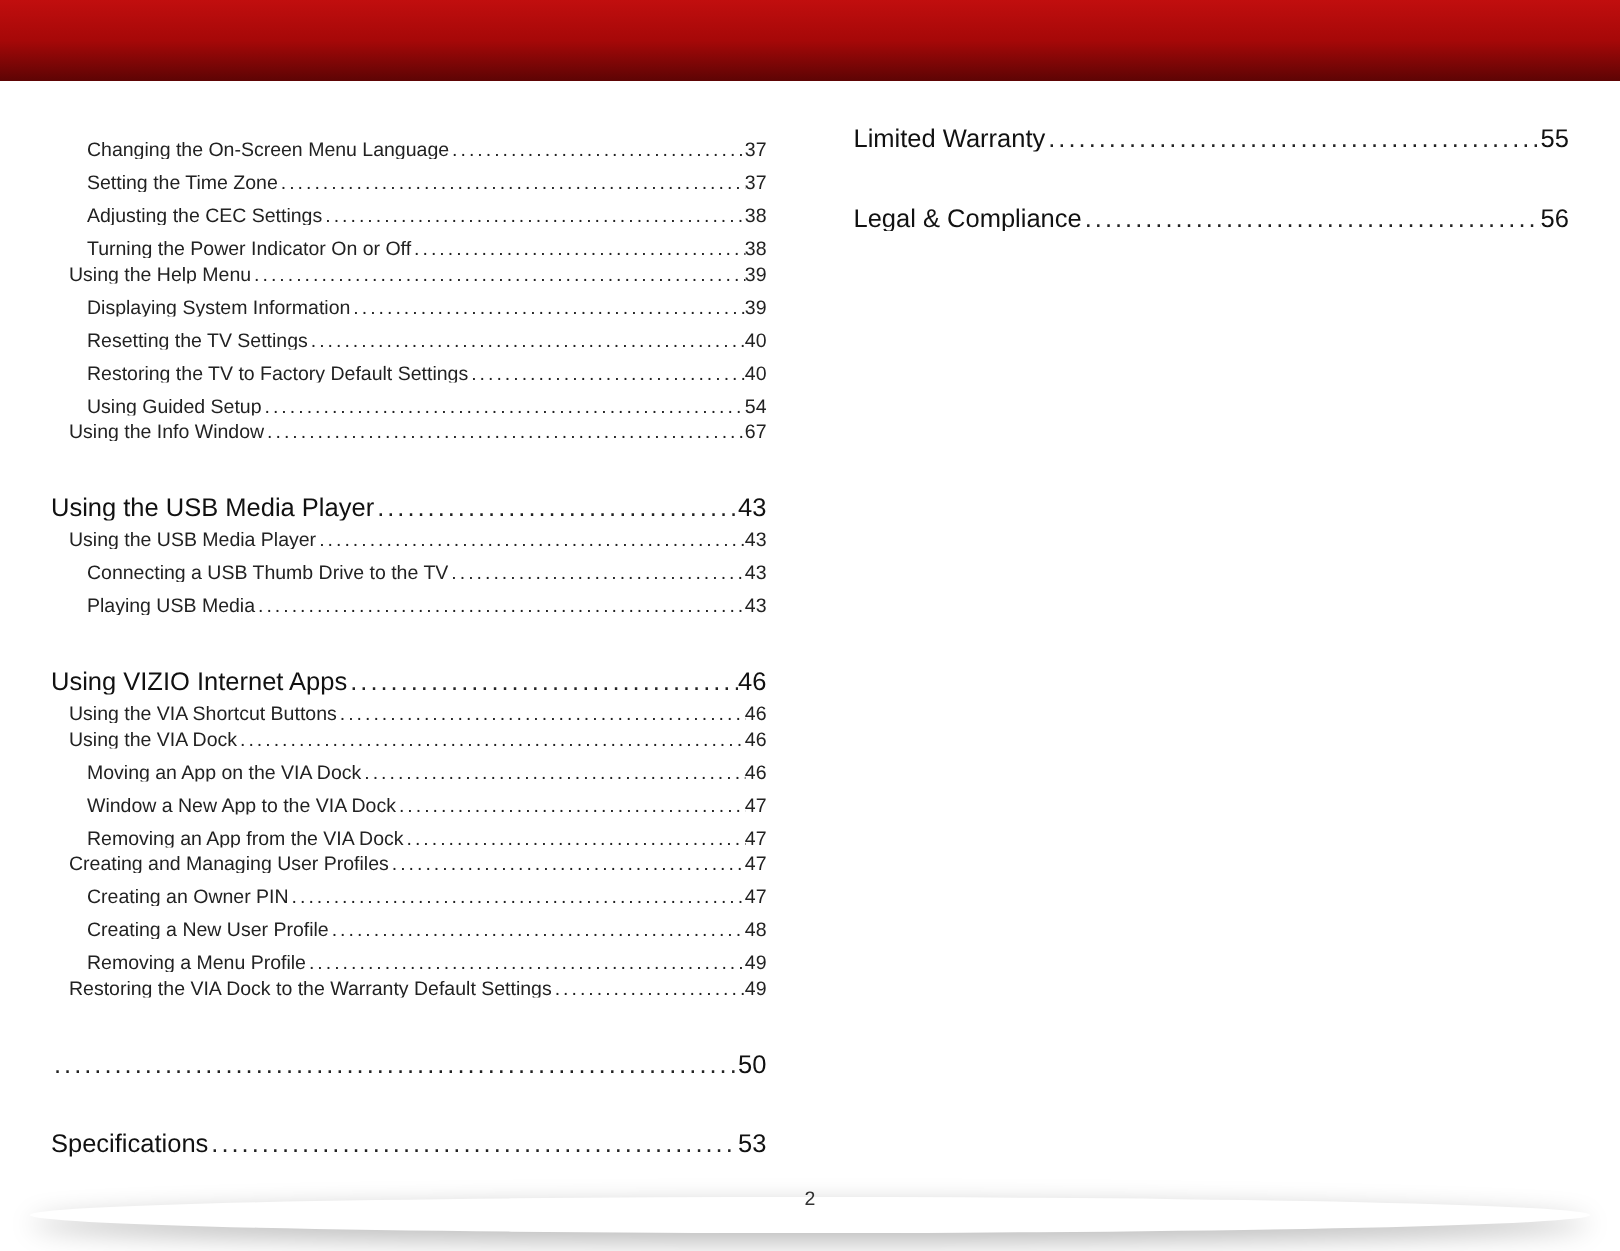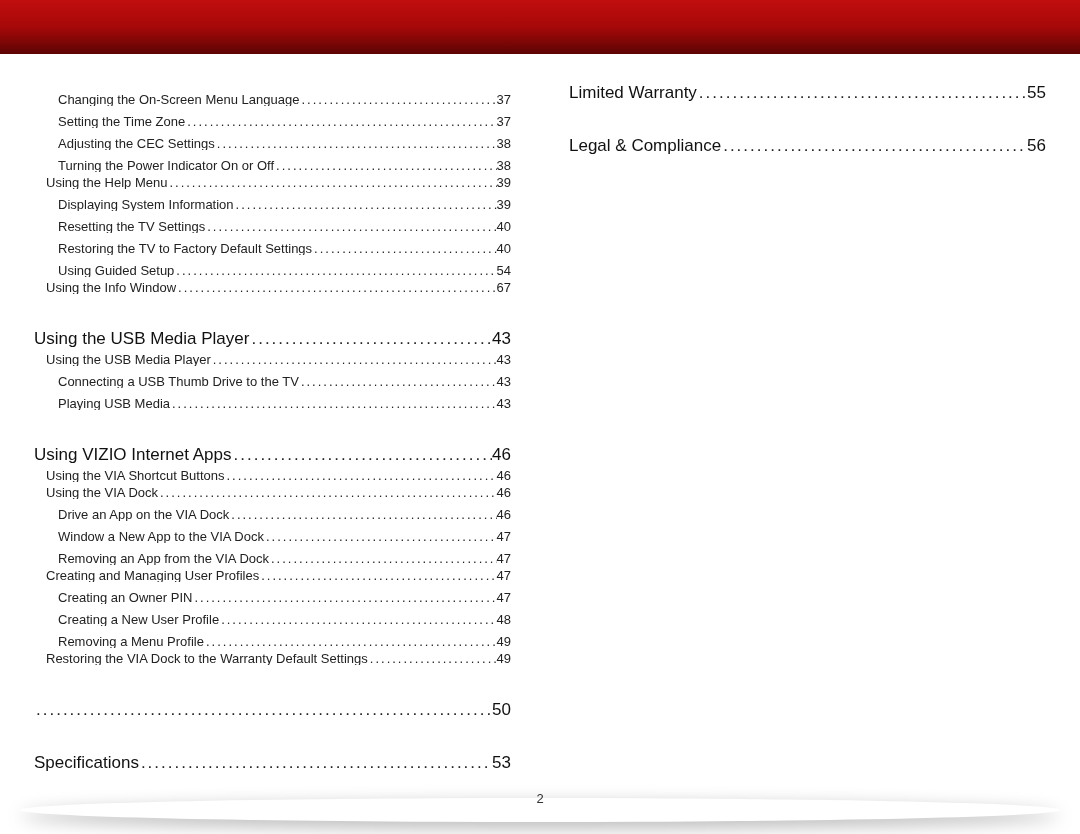--- a/index.html
+++ b/index.html
@@ -105,21 +105,21 @@
         <span class="label">Using the VIA Shortcut Buttons</span>
         <span class="dots">........................................................................................................................................................................................................</span>
         <span class="pg">46</span>
       </div>
       <div class="toc-row lvl1">
         <span class="label">Using the VIA Dock</span>
         <span class="dots">........................................................................................................................................................................................................</span>
         <span class="pg">46</span>
       </div>
       <div class="toc-row lvl2">
-        <span class="label">Drive an App on the VIA Dock</span>
+        <span class="label">Moving an App on the VIA Dock</span>
         <span class="dots">........................................................................................................................................................................................................</span>
         <span class="pg">46</span>
       </div>
       <div class="toc-row lvl2">
         <span class="label">Window a New App to the VIA Dock</span>
         <span class="dots">........................................................................................................................................................................................................</span>
         <span class="pg">47</span>
       </div>
       <div class="toc-row lvl2">
         <span class="label">Removing an App from the VIA Dock</span>

